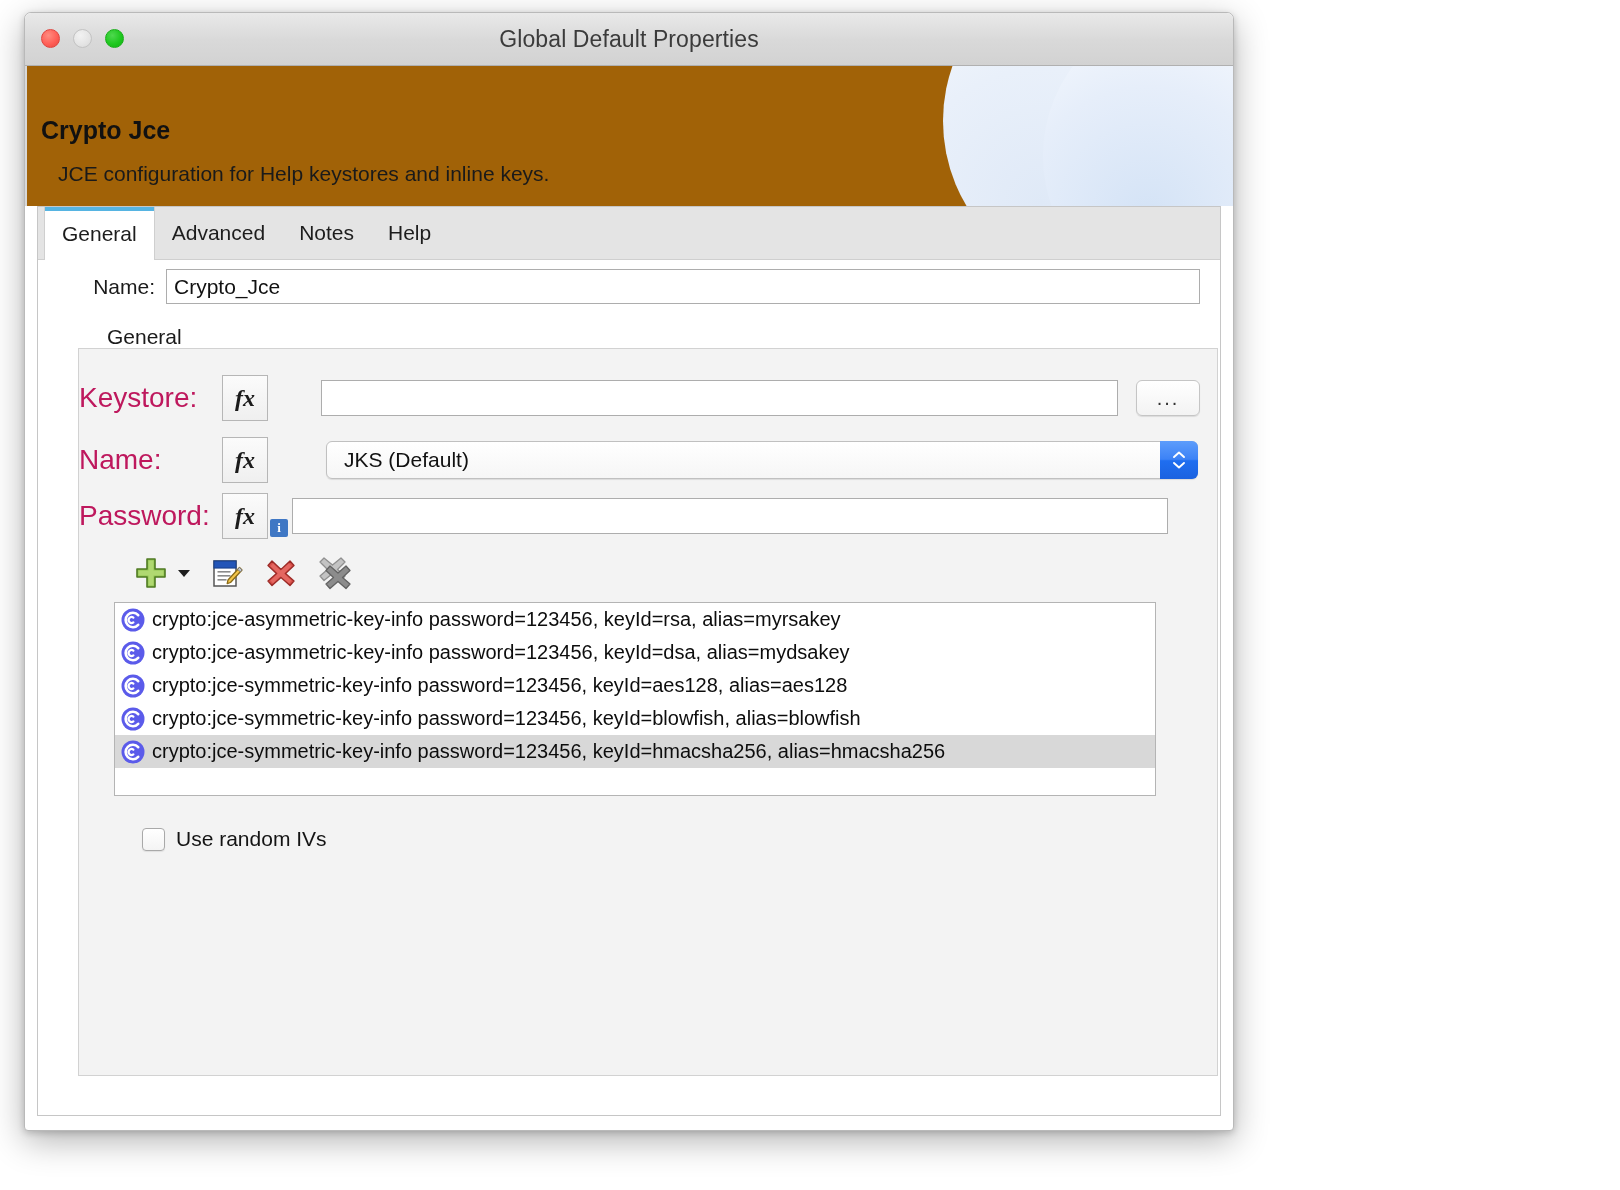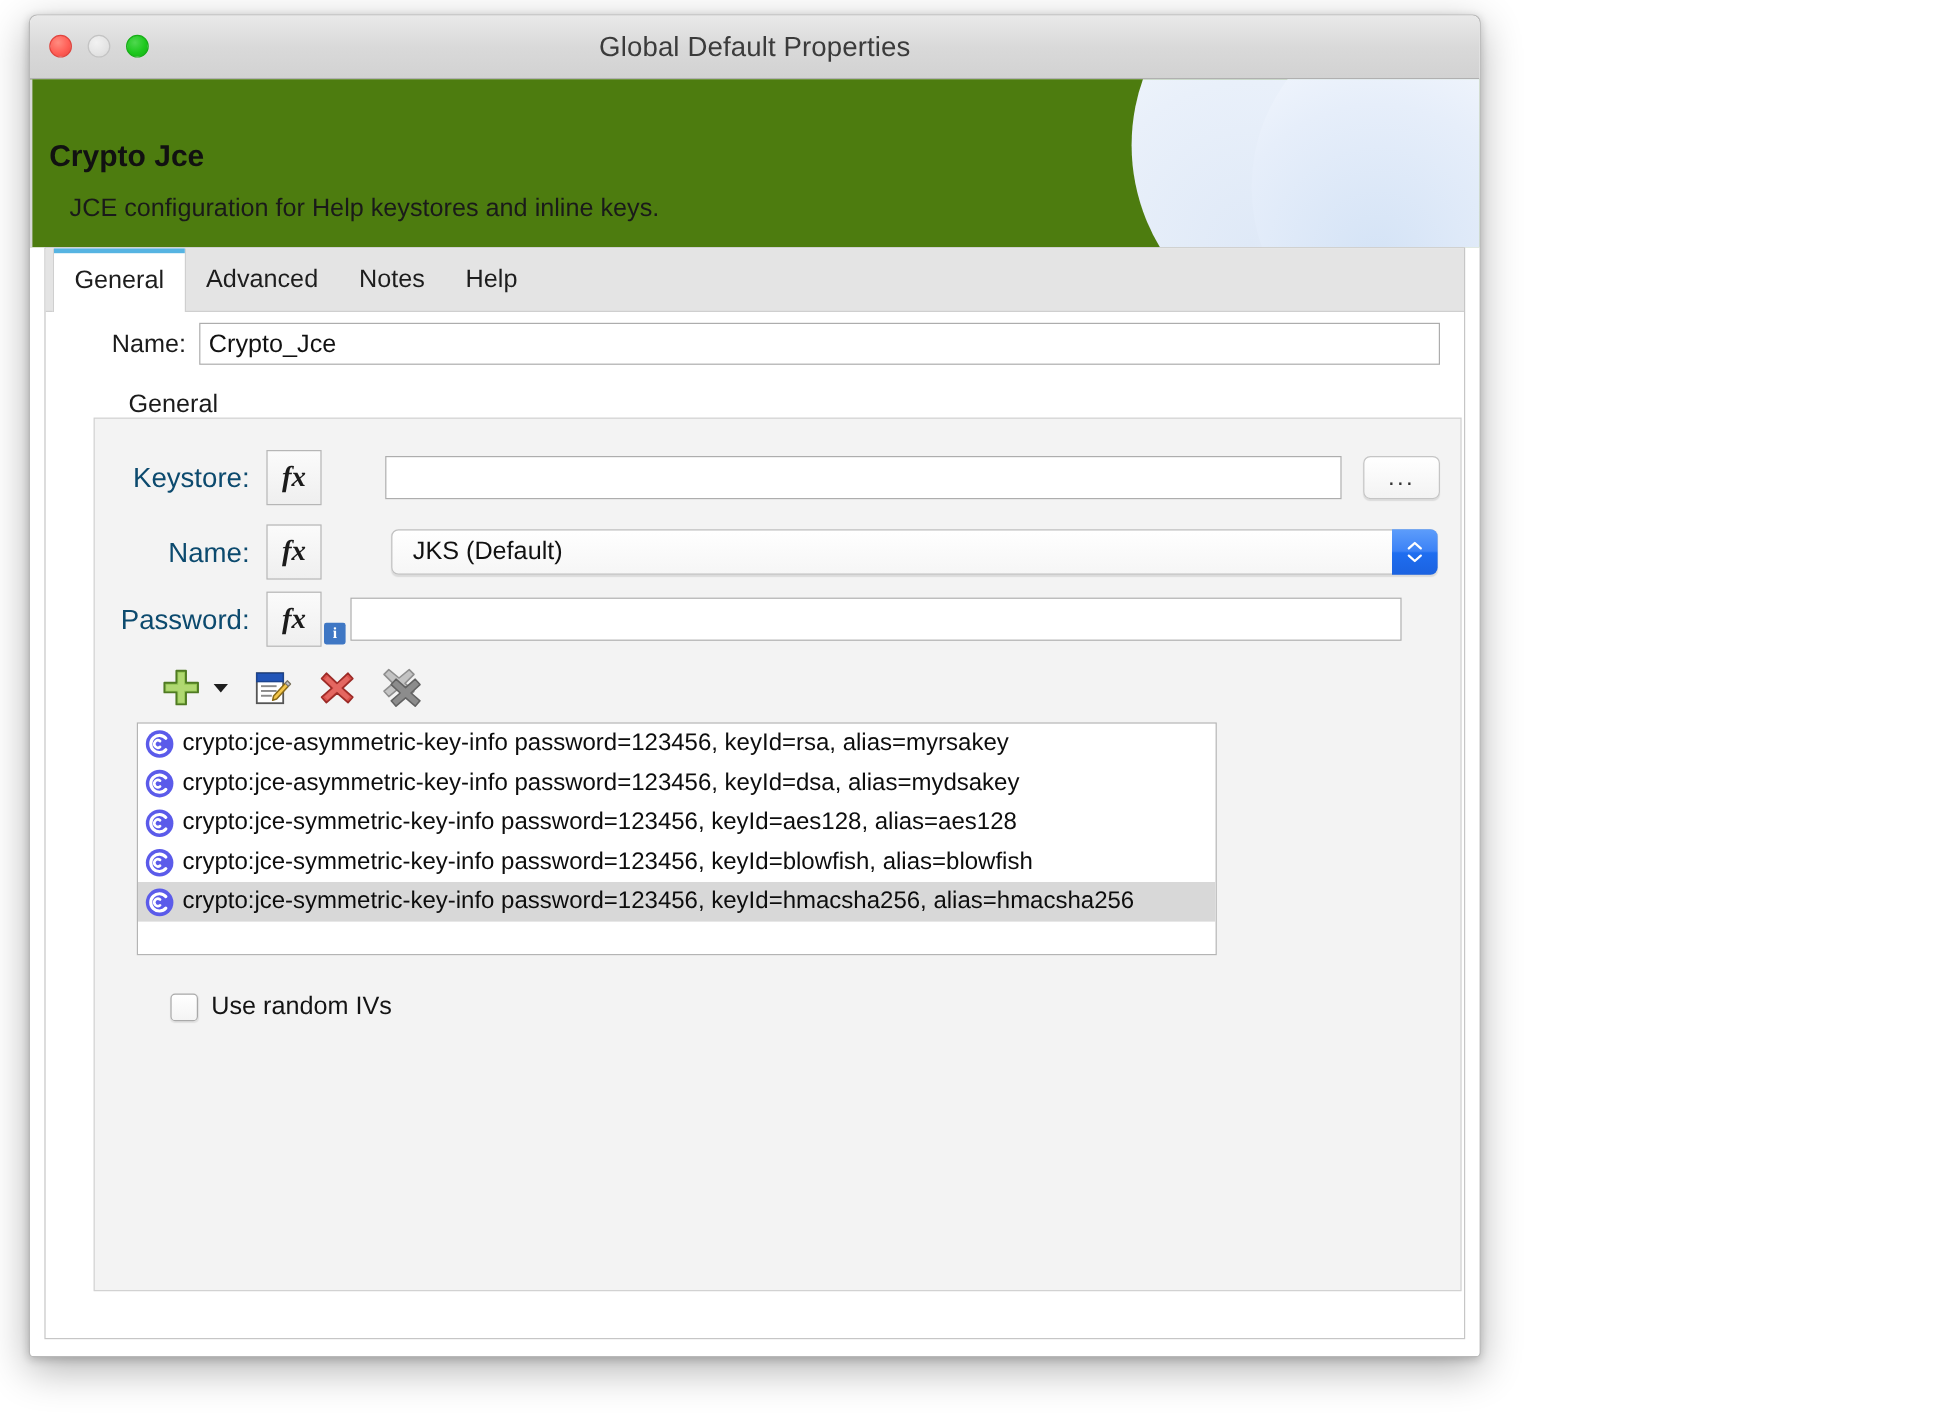--- a/index.html
+++ b/index.html
@@ -55,21 +55,21 @@
     text-align: center;
     font-size: 23px;
     color: #3b3b3b;
     letter-spacing: .1px;
   }
 
   
   .banner {
     position: relative;
     height: 140px;
-    background: #4d7c0f;
+    background: #a16207;
     overflow: hidden;
   }
   .banner-art {
     position: absolute;
     right: -40px; top: -110px;
     width: 330px; height: 330px;
     border-radius: 50%;
     background: radial-gradient(circle at 30% 75%, #dfe9f7 0%, #e9f0fa 40%, #f4f8fd 70%, #ffffff 100%);
   }
   .banner-art2 {
@@ -181,23 +181,22 @@
   }
 
   
   .field-row {
     position: absolute;
     display: flex;
     align-items: center;
   }
   .field-label {
     width: 143px;
-    text-align: right;
-    font-size: 23px;
-    color: #0c4a6e;
+    font-size: 28px;
+    color: #be185d;
     padding-right: 14px;
     box-sizing: border-box;
   }
   .fx-btn {
     width: 46px; height: 46px;
     box-sizing: border-box;
     border: 1px solid #b6b6b6;
     background: linear-gradient(to bottom,#fbfbfb,#efefef);
     display: flex; align-items: center; justify-content: center;
     font-family: "Liberation Serif", serif;
@@ -283,21 +282,21 @@
   }
   .tb-item { display: flex; align-items: center; justify-content: center; cursor: default; }
   .tb-plus { width: 44px; height: 44px; }
   .tb-caret { width: 22px; height: 44px; }
   .tb-gap { width: 10px; }
 
   
   .listbox {
     position: absolute;
     left: 35px; top: 253px;
-    width: 900px; height: 194px;
+    width: 1042px; height: 194px;
     box-sizing: border-box;
     border: 1px solid #b4b4b4;
     background: #ffffff;
     overflow: hidden;
   }
   .list-row {
     height: 33px;
     display: flex; align-items: center;
     padding-left: 5px;
     font-size: 20px;

